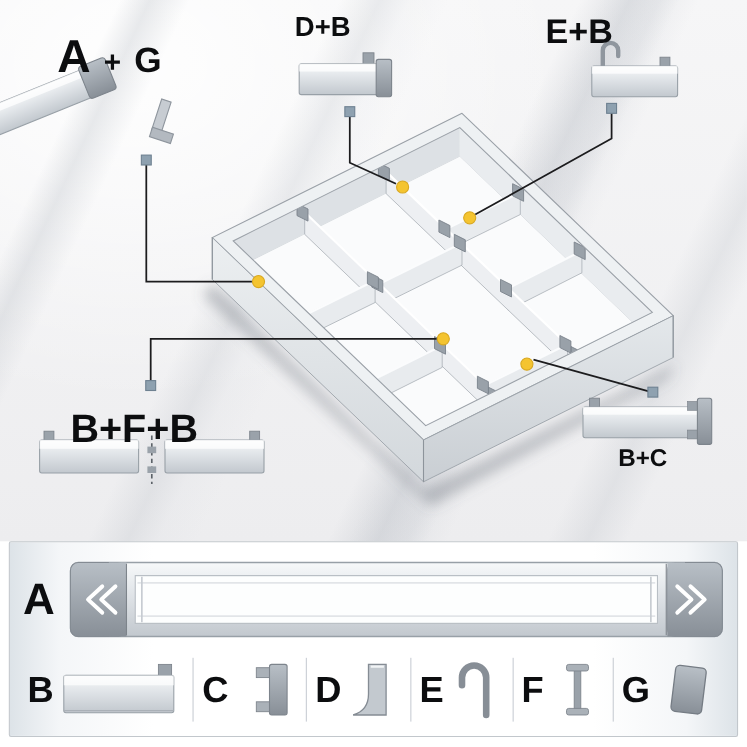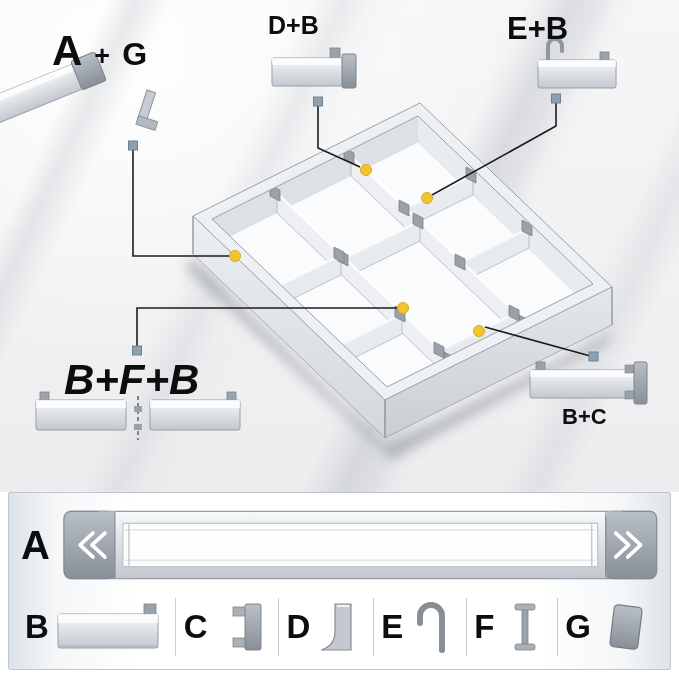--- a/index.html
+++ b/index.html
@@ -21,22 +21,22 @@
       radial-gradient(ellipse at 18% 12%, rgba(255,255,255,.9), transparent 50%),
       linear-gradient(180deg,#f6f6f7,#ededef);
   }
   .scene-art{position:absolute;left:0;top:0;width:679px;height:492px;}
   .lbl{position:absolute;font-weight:800;color:#0c0d0f;line-height:1;white-space:nowrap;}
   .lbl-ag{left:52px;top:30px;display:flex;align-items:baseline;gap:12px;}
   .lbl-ag .big{font-size:42px;font-weight:800;}
   .lbl-ag .plus{font-size:27px;font-weight:700;}
   .lbl-ag .mid{font-size:32px;font-weight:800;}
   .lbl-db{left:268px;top:13px;font-size:25px;}
-  .lbl-eb{left:507px;top:13px;font-size:31px;}
-  .lbl-bfb{left:64px;top:359px;font-size:42px;font-style:italic;}
+  .lbl-eb{left:496px;top:13px;font-size:31px;}
+  .lbl-bfb{left:64px;top:372px;font-size:36px;}
   .lbl-bc{left:562px;top:406px;font-size:22px;}
   
   .legend{
     position:absolute;left:8px;top:492px;width:663px;height:178px;
     box-sizing:border-box;border:1px solid #c2c7cc;border-radius:2px;
     background:
       linear-gradient(90deg,#dde3e8 0px,#f4f6f8 45px,#ffffff 130px,#ffffff 530px,#f4f6f8 615px,#dde3e8 100%);
   }
   .rail-row{position:absolute;left:12px;top:8px;right:12px;height:88px;display:flex;align-items:center;}
   .rail-letter{width:46px;font-size:40px;font-weight:800;color:#0c0d0f;}

